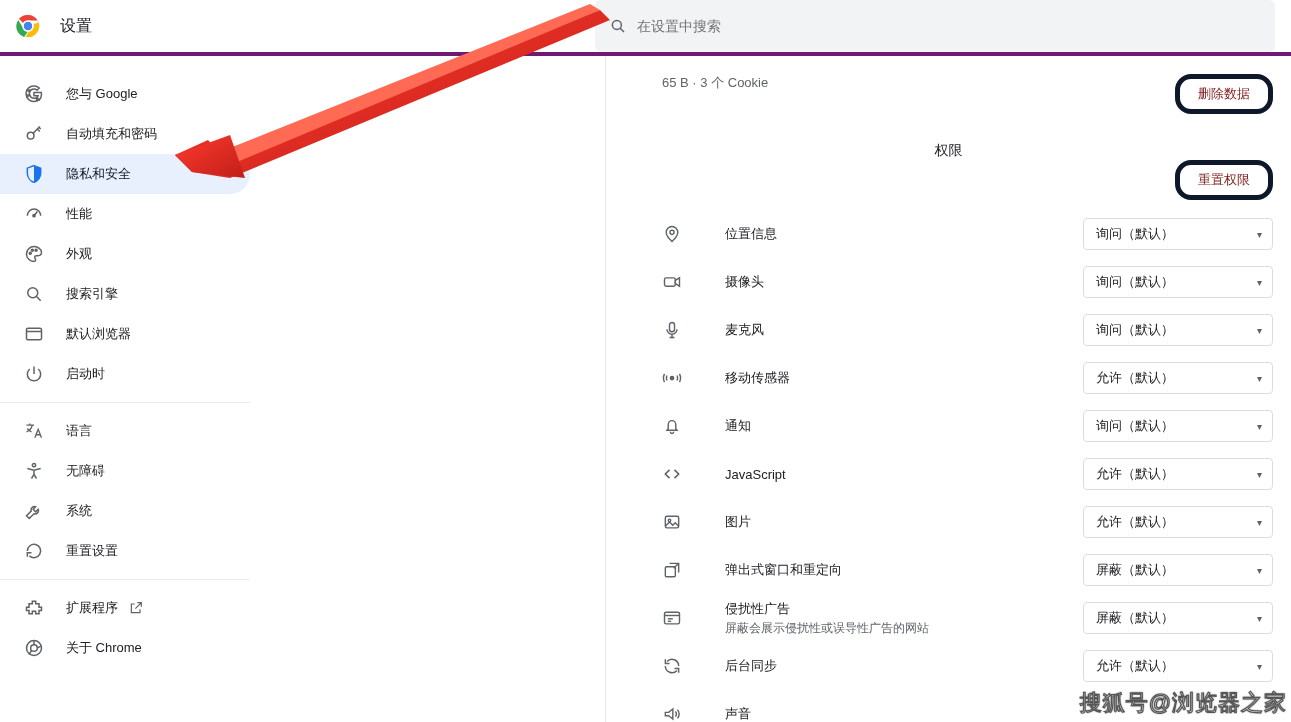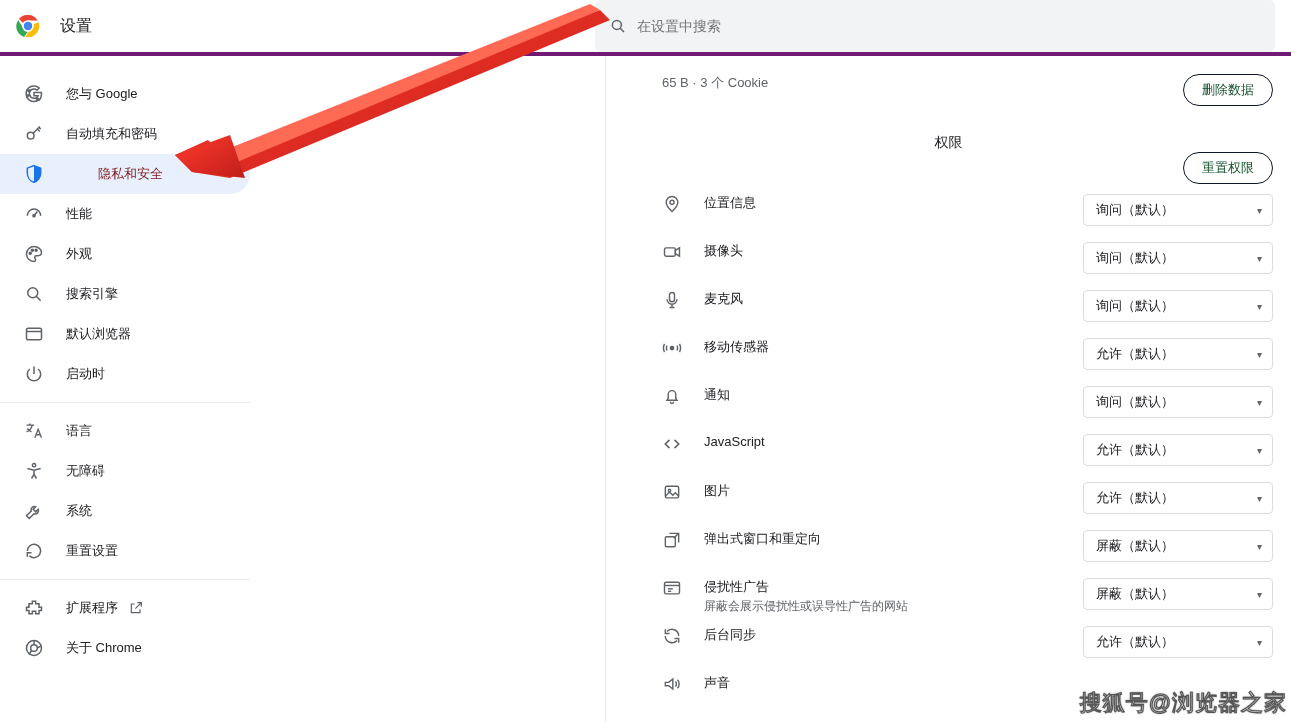--- a/index.html
+++ b/index.html
@@ -8,31 +8,31 @@
   .topbar { height: 56px; display: flex; align-items: center; padding: 0 16px; border-bottom: 4px solid #701a75; }
   .chrome-logo { width: 24px; height: 24px; margin-right: 20px; }
   .topbar-title { font-size: 16px; color: #202124; flex: 0 0 auto; }
   .search-wrap { margin-left: auto; width: 680px; height: 52px; background: #f1f3f4; border-radius: 6px; display: flex; align-items: center; padding: 0 14px; }
   .search-wrap input { border: none; background: transparent; outline: none; flex: 1; font-size: 14px; color: #5f6368; }
   .search-wrap svg { width: 18px; height: 18px; margin-right: 10px; }
   .body { display: flex; flex: 1; min-height: 0; }
   .sidebar { width: 250px; padding-top: 18px; overflow-y: auto; }
   .side-item { height: 40px; display: flex; align-items: center; padding-left: 24px; border-radius: 0 20px 20px 0; cursor: pointer; color: #202124; }
   .side-item .icon { width: 20px; height: 20px; margin-right: 22px; display: flex; align-items: center; justify-content: center; color: #5f6368; }
-  .side-item.selected { background: #e8f0fe; color: #7f1d1d; gap: 32px; }
+  .side-item.selected { background: #e8f0fe; color: #0f172a; }
   .side-item.selected .icon { color: #1a73e8; }
   .side-divider { height: 1px; background: #e8eaed; margin: 8px 0; }
   .ext-icon { margin-left: 10px; }
   .content { flex: 1; border-left: 1px solid #e8eaed; overflow-y: auto; padding: 0 18px 20px 0; margin-left: 355px; }
   .info-row { display: flex; align-items: flex-start; padding: 18px 0 18px 56px; }
   .info-text { color: #5f6368; font-size: 13px; }
-  .pill-btn { margin-left: auto; border: 1px solid #0f172a; border-radius: 16px; background: #fff; color: #14532d; font-size: 13px; padding: 6px 18px; cursor: pointer; }
+  .pill-btn { margin-left: auto; border: 5px solid #0f172a; border-radius: 16px; background: #fff; color: #7f1d1d; font-size: 13px; padding: 6px 18px; cursor: pointer; }
   .section-row { display: flex; align-items: center; padding: 10px 0 10px 18px; flex-direction: column; }
   .section-title { font-size: 14px; color: #202124; }
-  .perm-row { display: flex; min-height: 48px; padding-left: 56px; }
+  .perm-row { display: flex; align-items: center; min-height: 48px; padding-left: 56px; gap: 21px; }
   .perm-icon { width: 20px; height: 20px; margin-right: 22px; display: flex; align-items: center; justify-content: center; color: #5f6368; flex: 0 0 20px; }
   .perm-texts { display: flex; flex-direction: column; }
   .perm-label { font-size: 13px; color: #202124; }
   .perm-sub { font-size: 12px; color: #5f6368; margin-top: 2px; }
   .perm-select { margin-left: auto; width: 190px; height: 32px; border: 1px solid #dadce0; border-radius: 4px; background: #fff; padding: 0 28px 0 12px; font-size: 13px; color: #202124; position: relative; display: flex; align-items: center; cursor: pointer; }
   .perm-select::after { content: "▾"; position: absolute; right: 10px; color: #5f6368; font-size: 10px; }
   .arrow-annotation { position: absolute; top: 0; left: 170px; width: 440px; height: 185px; pointer-events: none; z-index: 50; }
   .watermark { position: absolute; right: 4px; bottom: 4px; font-size: 22px; font-weight: normal; color: #fff; -webkit-text-stroke: 1.2px #555; text-shadow: 0 0 2px #000; letter-spacing: 1px; pointer-events: none; }
   svg { display: block; }
 </style>

